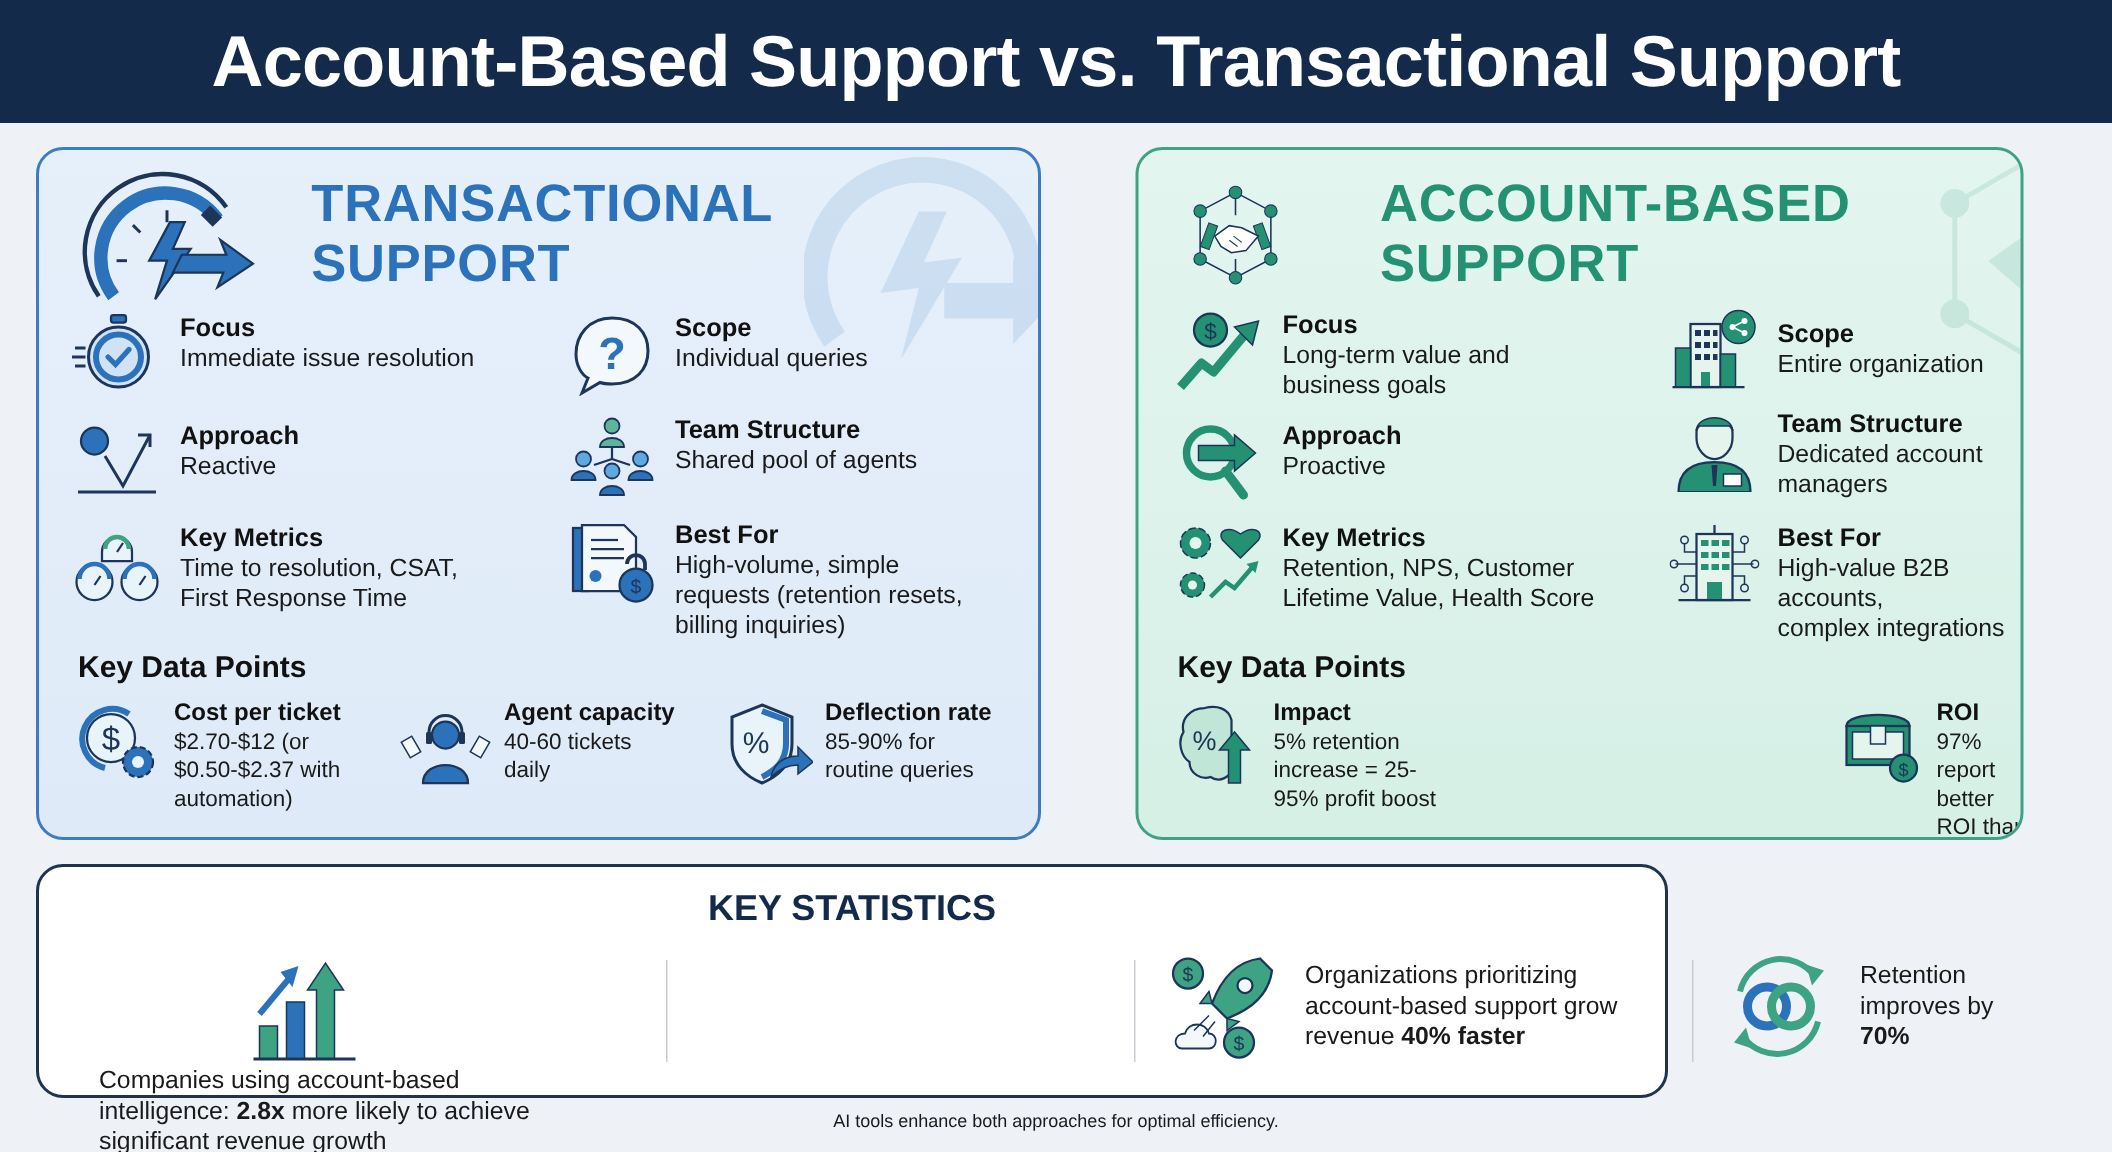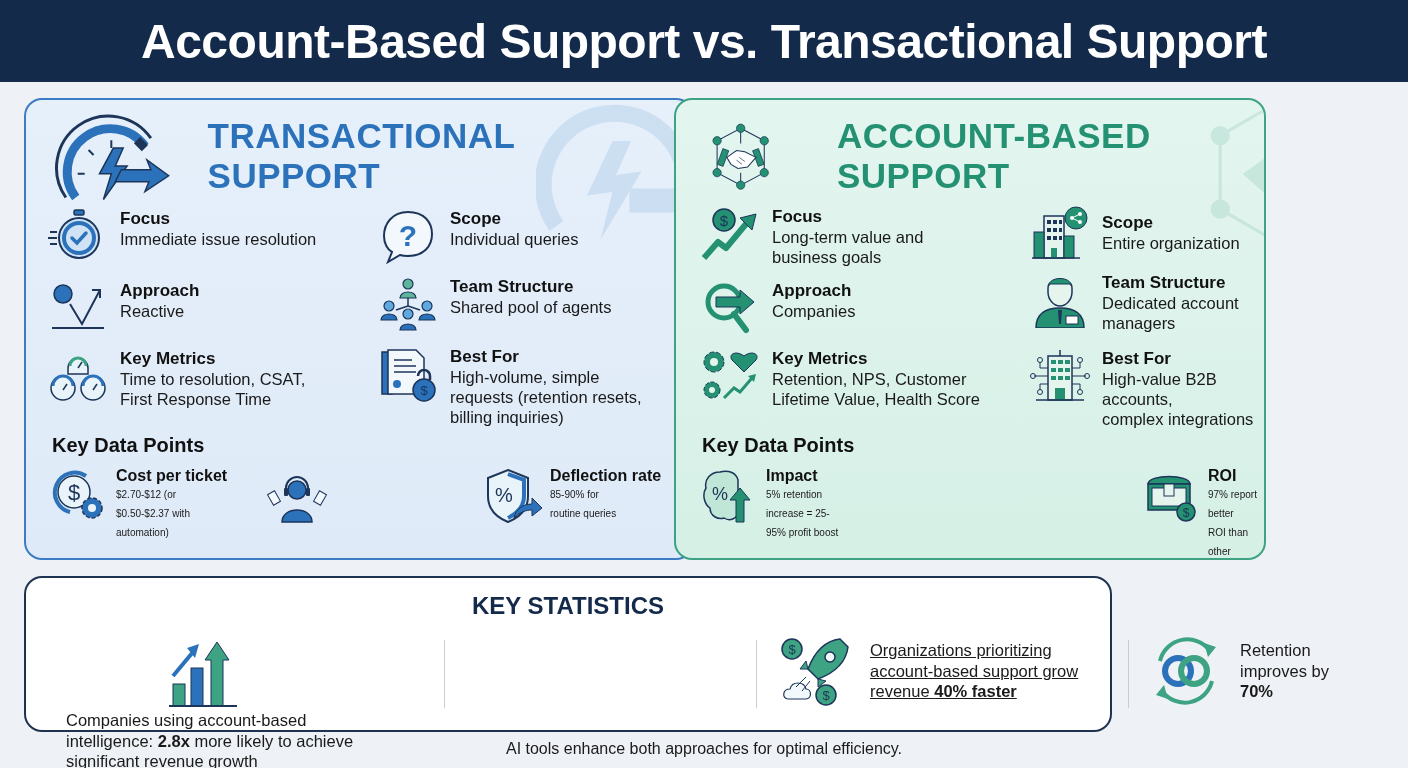--- a/index.html
+++ b/index.html
@@ -16,52 +16,52 @@
     display: flex; align-items: center; justify-content: center;
   }
   .title-bar h1 {
     color: #ffffff; font-size: 48px; font-weight: 700; letter-spacing: -0.5px;
   }
   .panel {
     position: absolute; top: 98px; height: 462px; border-radius: 18px;
     overflow: hidden;
   }
   .panel.trans { left: 24px; width: 670px; background: linear-gradient(180deg,#e6f0fb 0%, #dfeaf8 100%); border: 2px solid #3c7cc4; }
-  .panel.acct  { left: 674px; width: 592px; background: linear-gradient(180deg,#e3f5ef 0%, #d6f0e6 100%); border: 2px solid #3da383; }
+  .panel.acct  { left: 757px; width: 592px; background: linear-gradient(180deg,#e3f5ef 0%, #d6f0e6 100%); border: 2px solid #3da383; }
   .watermark { position: absolute; opacity: 0.13; }
   .panel-head { position: absolute; left: 28px; top: 8px; display: flex; align-items: center; gap: 15px; }
   .panel-head .big-icon { width: 124px; height: 96px; }
   .panel-title { font-size: 35px; font-weight: 700; letter-spacing: 0.5px; margin-left: 16px; }
   .trans .panel-title { color: #2b72bb; }
   .acct .panel-title { color: #239172; }
 
   .feat { position: absolute; display: flex; align-items: flex-start; }
   .feat .ic { width: 60px; height: 56px; flex: none; }
   .feat .txt { margin-left: 12px; }
   .feat .lbl { font-size: 17px; font-weight: 700; color: #111; line-height: 21px; }
   .feat .val { font-size: 16.5px; color: #1a1a1a; line-height: 20px; }
 
   .kdp-title { position: absolute; font-size: 20px; font-weight: 700; color: #111; }
   .kdp { position: absolute; display: flex; align-items: flex-start; }
   .kdp .ic { width: 58px; height: 58px; flex: none; }
   .kdp .txt { margin-left: 8px; }
   .kdp .lbl { font-size: 16px; font-weight: 700; color: #111; line-height: 19px; }
-  .kdp .val { font-size: 10px; color: #1a1a1a; line-height: 19px; }
+  .kdp .val { font-size: 15px; color: #1a1a1a; line-height: 19px; }
 
   .stats {
     position: absolute; left: 24px; top: 576px; width: 1088px; height: 156px;
     background: #ffffff; border: 2px solid #1e3350; border-radius: 18px;
   }
   .stats h2 { position: absolute; left: 0; width: 100%; top: 14px; text-align: center; font-size: 24px; font-weight: 700; color: #142a4a; }
   .stat { position: absolute; top: 56px; display: flex; align-items: center; height: 74px; }
   .stat .ic { width: 76px; height: 76px; flex: none; }
   .stat .txt { margin-left: 16px; font-size: 16.5px; line-height: 20.5px; color: #1a1a1a; }
   .stat .txt b { font-weight: 700; }
   .divider { position: absolute; top: 62px; width: 1px; height: 68px; background: #c8cdd4; }
-  .footer { position: absolute; left: 0; width: 100%; top: 740px; text-align: center; font-size: 16px; color: #1a1a1a; }
+  .footer { position: absolute; left: 0; width: 100%; top: 740px; text-align: center; font-size: 12px; color: #1a1a1a; }
 </style>
 </head>
 <body>
 
 <div class="title-bar">
   <h1>Account-Based Support vs. Transactional Support</h1>
 </div>
 
 <div class="panel trans">
   <svg class="watermark" style="left:510px;top:-10px;" width="170" height="170" viewBox="0 0 100 100">
@@ -204,20 +204,25 @@
   <div class="kdp" style="left:240px;top:366px;">
     <svg class="ic" viewBox="0 0 58 58" style="width:62px;">
       <path d="M18 22 A11 11 0 0 1 40 22" fill="none" stroke="#1c3559" stroke-width="2"></path>
       <circle cx="29" cy="24" r="9" fill="#2b72bb" stroke="#1c3559" stroke-width="1.5"></circle>
       <rect x="16" y="22" width="4" height="8" rx="1" fill="#1c3559"></rect>
       <rect x="38" y="22" width="4" height="8" rx="1" fill="#1c3559"></rect>
       <path d="M14 56 C14 40 44 40 44 56 Z" fill="#2b72bb" stroke="#1c3559" stroke-width="1.5"></path>
       <rect x="2" y="26" width="8" height="12" transform="rotate(-30 6 32)" fill="#f3f8fd" stroke="#1c3559" stroke-width="1"></rect>
       <rect x="48" y="26" width="8" height="12" transform="rotate(30 52 32)" fill="#f3f8fd" stroke="#1c3559" stroke-width="1"></rect>
     </svg>
+    <div class="txt">
+      <div class="lbl">Agent capacity</div>
+      <div class="val">40-60 tickets</div>
+      <div class="val">daily</div>
+    </div>
   </div>
 
   <div class="kdp" style="left:458px;top:366px;">
     <svg class="ic" viewBox="0 0 58 58">
       <path d="M24 4 L44 12 L44 30 C44 44 34 52 24 56 C14 52 4 44 4 30 L4 12 Z" fill="#e9f3fa" stroke="#1c3559" stroke-width="2"></path>
       <path d="M24 8 L40 14 L40 30 C40 42 32 48 24 52" fill="none" stroke="#2b72bb" stroke-width="4"></path>
       <text x="20" y="36" text-anchor="middle" font-family="Liberation Sans, sans-serif" font-size="20" fill="#1c3559">%</text>
       <path d="M30 52 C32 42 40 38 48 38 L48 32 L58 42 L48 50 L48 44 C42 44 36 46 30 52 Z" fill="#2b72bb" stroke="#1c3559" stroke-width="1"></path>
     </svg>
     <div class="txt">
@@ -304,21 +309,21 @@
   </div>
 
   <div class="feat" style="left:24px;top:180px;">
     <svg class="ic" viewBox="0 0 60 56">
       <circle cx="24" cy="22" r="16" fill="none" stroke="#239172" stroke-width="5"></circle>
       <line x1="34" y1="34" x2="46" y2="50" stroke="#239172" stroke-width="6" stroke-linecap="round"></line>
       <polygon points="16,17 40,17 40,10 54,22 40,34 40,27 16,27" fill="#239172" stroke="#1c3559" stroke-width="1"></polygon>
     </svg>
     <div class="txt">
       <div class="lbl">Approach</div>
-      <div class="val">Companies</div>
+      <div class="val">Proactive</div>
     </div>
   </div>
 
   <div class="feat" style="left:354px;top:172px;">
     <svg class="ic" viewBox="0 0 60 56">
       <path d="M18 16 C18 6 42 6 42 16 L42 20 C42 28 36 34 30 34 C24 34 18 28 18 20 Z" fill="#e5f5ee" stroke="#1c3559" stroke-width="1.5"></path>
       <path d="M18 14 C20 4 40 4 42 14 L40 12 L20 12 Z" fill="#239172" stroke="#1c3559" stroke-width="1"></path>
       <path d="M6 56 C6 40 18 36 30 36 C42 36 54 40 54 56 Z" fill="#239172" stroke="#1c3559" stroke-width="1.5"></path>
       <polygon points="28,38 32,38 31,52 29,52" fill="#1c3559"></polygon>
       <rect x="36" y="44" width="12" height="8" fill="#fff" stroke="#1c3559" stroke-width="1"></rect>
@@ -444,21 +449,21 @@
       <path d="M62 6 C46 8 36 20 30 36 L40 46 C56 40 68 30 70 14 Z" fill="#3da383" stroke="#1c3559" stroke-width="1.5"></path>
       <circle cx="52" cy="24" r="5" fill="#f3f8fd" stroke="#1c3559" stroke-width="1.5"></circle>
       <path d="M30 36 L22 36 L28 28 Z" fill="#3da383" stroke="#1c3559" stroke-width="1"></path>
       <path d="M40 46 L40 54 L48 48 Z" fill="#3da383" stroke="#1c3559" stroke-width="1"></path>
       <path d="M10 66 C4 66 4 56 12 56 C14 48 26 48 28 56 C34 56 34 66 28 66 Z" fill="#f3f8fd" stroke="#1c3559" stroke-width="1.2"></path>
       <line x1="28" y1="44" x2="18" y2="54" stroke="#1c3559" stroke-width="1"></line>
       <line x1="32" y1="48" x2="24" y2="58" stroke="#1c3559" stroke-width="1"></line>
       <circle cx="48" cy="62" r="10" fill="#3da383" stroke="#1c3559" stroke-width="1.5"></circle>
       <text x="48" y="67" text-anchor="middle" font-family="Liberation Sans, sans-serif" font-size="13" fill="#1c3559">$</text>
     </svg>
-    <div class="txt" style="width:240px;text-decoration:underline;">
+    <div class="txt" style="width:240px;">
       <span>Organizations prioritizing account-based support grow revenue </span><b>40% faster</b><span></span>
     </div>
   </div>
   <div class="divider" style="left:1102px;"></div>
 
   <div class="stat" style="left:1122px;">
     <svg class="ic" viewBox="0 0 76 76">
       <path d="M12 28 A28 28 0 0 1 62 18" fill="none" stroke="#3da383" stroke-width="4"></path>
       <polygon points="56,10 68,14 60,24" fill="#3da383"></polygon>
       <path d="M64 48 A28 28 0 0 1 14 58" fill="none" stroke="#3da383" stroke-width="4"></path>

